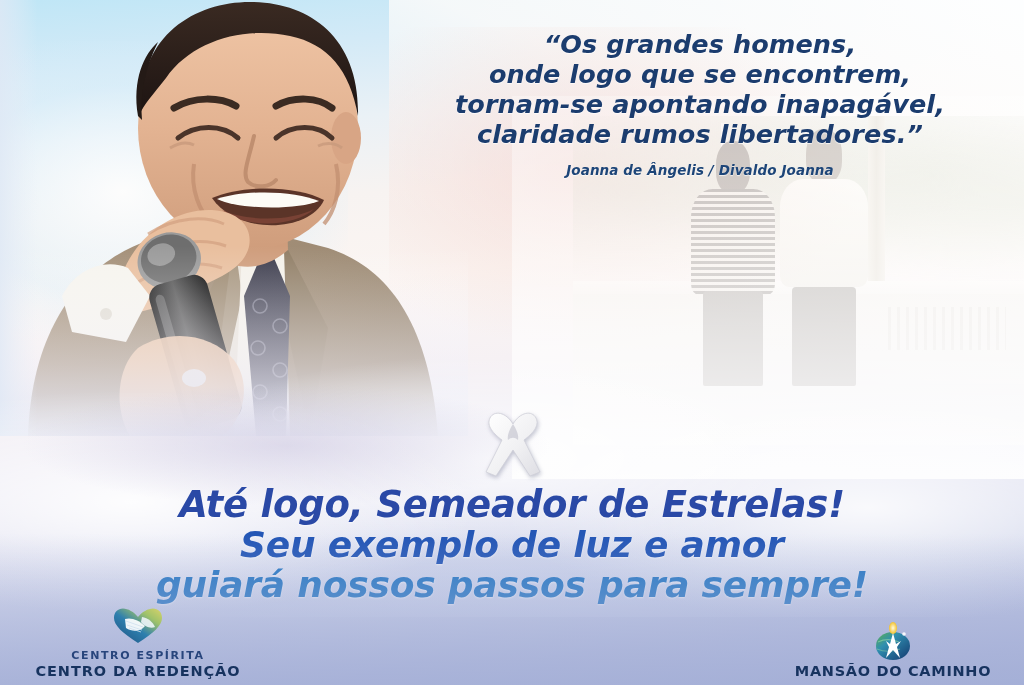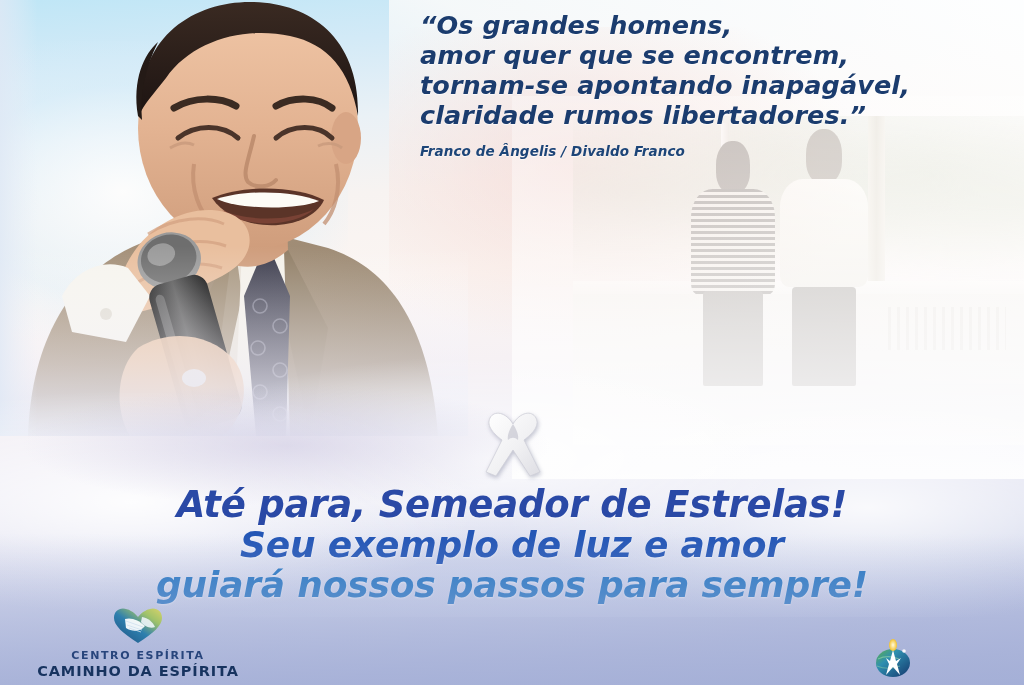--- a/index.html
+++ b/index.html
@@ -122,22 +122,22 @@
   }
 
   
   .portrait {
     position:absolute; left:-2px; top:-4px; width:470px; height:440px;
   }
   .portrait svg { width:100%; height:100%; display:block; }
 
   
   .quote-block {
-    position:absolute; right:44px; top:10px;
-    width:560px; text-align:left;
+    position:absolute; right:44px; top:29px;
+    width:560px; text-align:center;
   }
   .quote-line {
     font-family:"DejaVu Sans", sans-serif;
     font-style:italic; font-weight:bold;
     font-size:25.5px; line-height:30px;
     letter-spacing:.1px;
     color:#1b3c6e;
     white-space:nowrap;
     text-shadow:0 1px 1px rgba(255,255,255,.75);
   }
@@ -333,43 +333,43 @@
         <rect x="0" y="0" width="180" height="440" fill="url(#fadeleft)"></rect>
       </g>
     </svg>
   </div>
 
   <div class="cloud-band"></div>
   <div class="cloud-lav"></div>
 
   <div class="quote-block">
     <div class="quote-line">“Os grandes homens,</div>
-    <div class="quote-line">amor quer que se encontrem,</div>
+    <div class="quote-line">onde logo que se encontrem,</div>
     <div class="quote-line">tornam-se apontando inapagável,</div>
     <div class="quote-line">claridade rumos libertadores.”</div>
-    <div class="quote-credit">Franco de Ângelis / Divaldo Franco</div>
+    <div class="quote-credit">Joanna de Ângelis / Divaldo Joanna</div>
   </div>
 
   <div class="ribbon">
     <svg viewBox="0 0 58 74" xmlns="http://www.w3.org/2000/svg" aria-hidden="true">
       <defs>
         <linearGradient id="rb" x1="0" y1="0" x2="1" y2="1">
           <stop offset="0" stop-color="#ffffff"></stop>
           <stop offset=".55" stop-color="#f1f1f3"></stop>
           <stop offset="1" stop-color="#dedee4"></stop>
         </linearGradient>
       </defs>
       <path d="M29 18 C22 6 10 4 6 12 C2 20 10 28 18 34 L2 66 L12 70 L29 44
                L46 70 L56 66 L40 34 C48 28 56 20 52 12 C48 4 36 6 29 18 Z" fill="url(#rb)" stroke="#cfcfd8" stroke-width=".8"></path>
       <path d="M29 18 C25 24 23 30 24 34 C27 31 31 31 34 34 C35 30 33 24 29 18 Z" fill="#b9b9c6" opacity=".55"></path>
     </svg>
   </div>
 
   <div class="headline">
-    <div class="hl hl1">Até para, Semeador de Estrelas!</div>
+    <div class="hl hl1">Até logo, Semeador de Estrelas!</div>
     <div class="hl hl2">Seu exemplo de luz e amor</div>
     <div class="hl hl3">guiará nossos passos para sempre!</div>
   </div>
 
   <div class="vignette-bottom"></div>
 
   <div class="logo logo-left">
     <div class="logo-mark">
       <svg width="52" height="38" viewBox="0 0 52 38" xmlns="http://www.w3.org/2000/svg" aria-hidden="true">
         <defs>
@@ -381,21 +381,21 @@
           </linearGradient>
         </defs>
         <path d="M26 36 C10 26 2 18 2 11 C2 5 6 1.5 11 1.5 C16 1.5 22 5 26 10
                  C30 5 36 1.5 41 1.5 C46 1.5 50 5 50 11 C50 18 42 26 26 36 Z" fill="url(#hg)"></path>
         <path d="M13 12 C19 10 27 13 33 19 C28 25 20 25 14 21 Z" fill="#ffffff" opacity=".92"></path>
         <path d="M30 10 C36 11 41 15 43 20 C38 22 32 19 29 15 Z" fill="#f4f9ff" opacity=".85"></path>
         <path d="M14 14 L31 20 M15 18 L30 23 M17 21 L29 25" stroke="#cfe0ef" stroke-width="1" opacity=".8"></path>
       </svg>
     </div>
     <div class="logo-l1">CENTRO ESPÍRITA</div>
-    <div class="logo-l2">CAMINHO DA ESPÍRITA</div>
+    <div class="logo-l2">CENTRO DA REDENÇÃO</div>
   </div>
 
   <div class="logo logo-right">
     <div class="logo-mark">
       <svg width="46" height="40" viewBox="0 0 46 40" xmlns="http://www.w3.org/2000/svg" aria-hidden="true">
         <defs>
           <linearGradient id="gg" x1="0" y1="0" x2="1" y2="1">
             <stop offset="0" stop-color="#5fb24a"></stop>
             <stop offset=".35" stop-color="#2f8fb0"></stop>
             <stop offset="1" stop-color="#14386e"></stop>
@@ -406,15 +406,16 @@
           </radialGradient>
         </defs>
         <ellipse cx="23" cy="24" rx="17" ry="14" fill="url(#gg)"></ellipse>
         <path d="M8 20 C14 17 22 17 29 20" stroke="#8fd3a6" stroke-width="1.1" fill="none" opacity=".65"></path>
         <path d="M7 27 C14 30 22 30 30 27" stroke="#8fd3a6" stroke-width="1.1" fill="none" opacity=".5"></path>
         <ellipse cx="23" cy="6" rx="4" ry="6" fill="url(#fl)"></ellipse>
         <path d="M23 11 L20 22 L16 19 L19 25 L16 36 L23 28 L30 36 L27 25 L31 19 L26 22 Z" fill="#ffffff"></path>
         <circle cx="34" cy="12" r="1.8" fill="#ffffff" opacity=".9"></circle>
       </svg>
     </div>
+    <div class="logo-l2">MANSÃO DO CAMINHO</div>
   </div>
 
 </div>
 
 </body></html>

